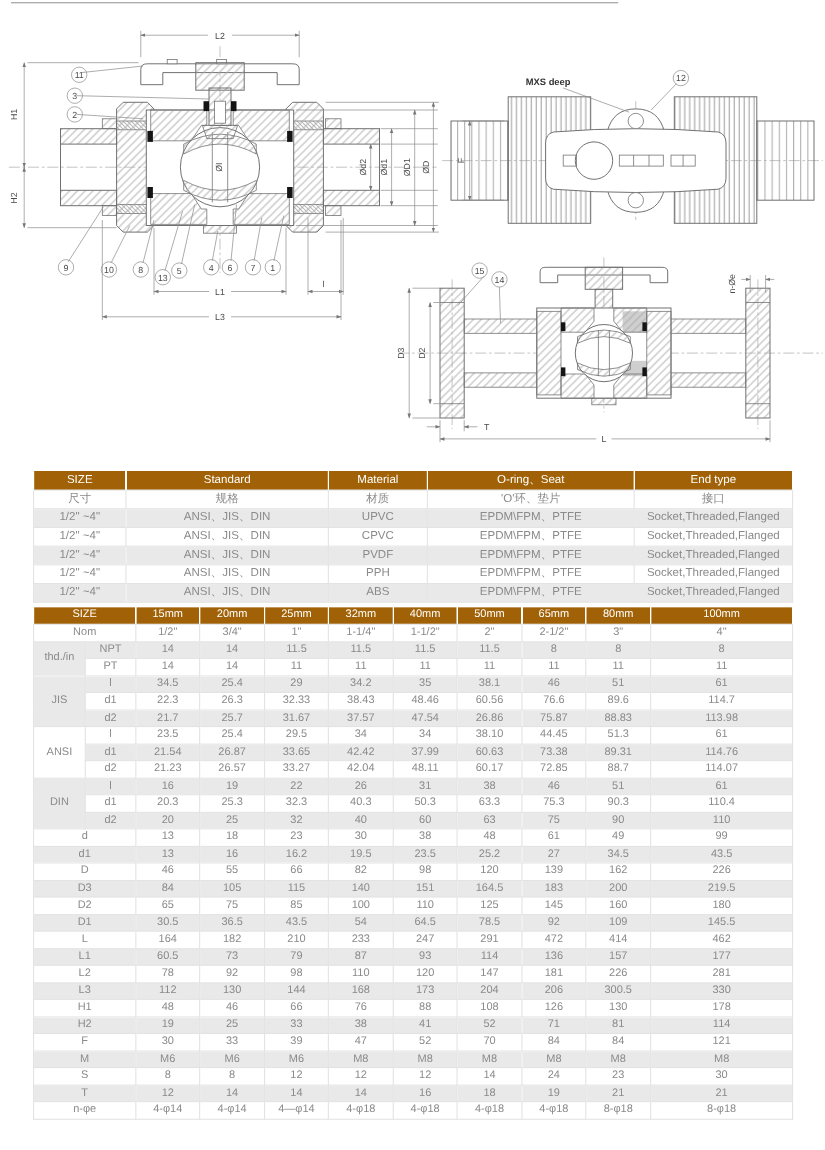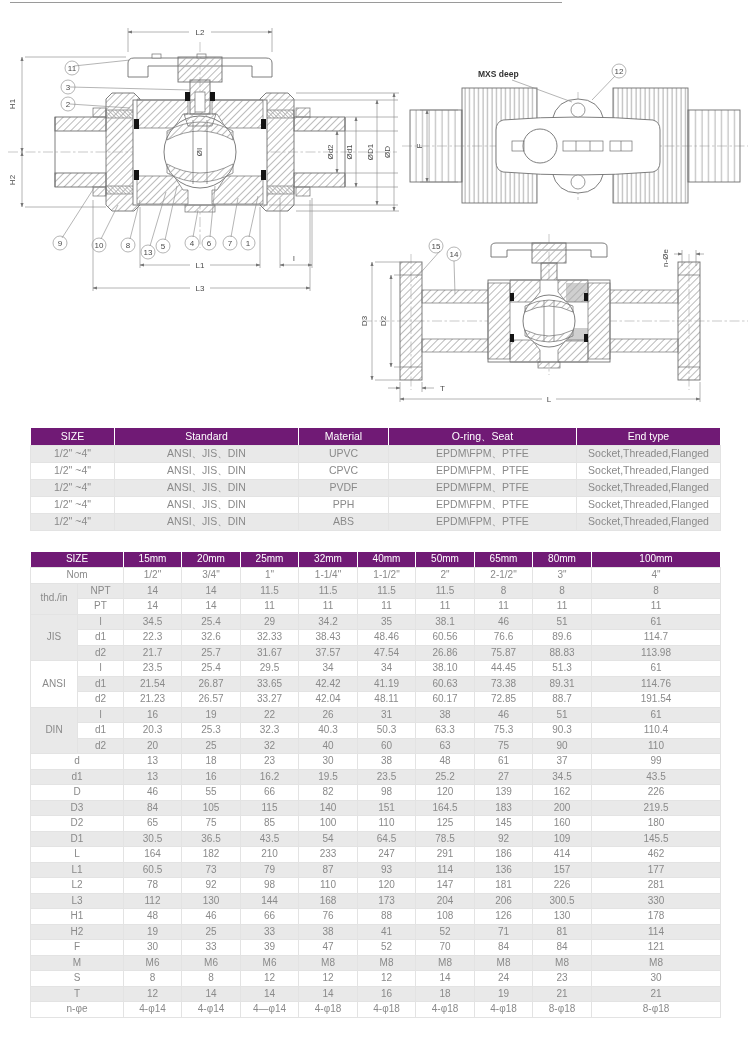--- a/index.html
+++ b/index.html
@@ -6,21 +6,21 @@
   body{width:750px;height:1045px;background:#ffffff;position:relative;overflow:hidden;
        font-family:"Liberation Sans",sans-serif;}
   .abs{position:absolute;}
   
   table{border-collapse:collapse;table-layout:fixed;width:690px;text-align:center;color:#8a8a8a;}
   #t1{font-size:10.5px;}
   #t2{font-size:10px;}
   th,td{border:1px solid #e3e3e3;padding:1px 2px;font-weight:normal;white-space:nowrap;overflow:hidden;line-height:1.25;}
   #t1 th{height:15px;} #t1 td{height:14px;}
   #t2 th{height:13px;} #t2 td{height:12.2px;}
-  tr.hd th{background:#701a75;color:#ffffff;border-color:#ffffff;border-bottom-color:#e3e3e3;}
+  tr.hd th{background:#a16207;color:#ffffff;border-color:#ffffff;border-bottom-color:#e3e3e3;}
   tr.shade td{background:#e9e9e9;}
   td.grp{background:#ffffff;margin-top:23px;}
   
   .pc{stroke:#6f6f6f;stroke-width:0.9;}
   .pt{stroke:#6f6f6f;stroke-width:0.7;}
   .dim{stroke:#8c8c8c;stroke-width:0.65;fill:none;}
   .cl{stroke:#a5a5a5;stroke-width:0.6;fill:none;stroke-dasharray:10 2.5 2.5 2.5;}
   .tx{font-family:"Liberation Sans",sans-serif;font-size:8px;fill:#4a4a4a;}
   .txb{font-family:"Liberation Sans",sans-serif;font-size:8.5px;font-weight:bold;fill:#333333;}
   .seal{fill:#141414;stroke:none;}
@@ -361,20 +361,27 @@
     <col style="width:188px">
       <col style="width:144px">
   </colgroup>
   <tbody>
       <tr class="hd">
         <th>SIZE</th>
         <th>Standard</th>
         <th>Material</th>
         <th>O-ring、Seat</th>
         <th>End type</th>
+      </tr>
+      <tr>
+        <td>尺寸</td>
+        <td>规格</td>
+        <td>材质</td>
+        <td>'O'环、垫片</td>
+        <td>接口</td>
       </tr>
       <tr class="shade">
         <td>1/2" ~4"</td>
         <td>ANSI、JIS、DIN</td>
         <td>UPVC</td>
         <td>EPDM\FPM、PTFE</td>
         <td>Socket,Threaded,Flanged</td>
       </tr>
       <tr>
         <td>1/2" ~4"</td>
@@ -480,21 +487,21 @@
         <td class="val">34.2</td>
         <td class="val">35</td>
         <td class="val">38.1</td>
         <td class="val">46</td>
         <td class="val">51</td>
         <td class="val">61</td>
       </tr>
       <tr>
         <td class="sub">d1</td>
         <td class="val">22.3</td>
-        <td class="val">32.6</td>
+        <td class="val">26.3</td>
         <td class="val">32.33</td>
         <td class="val">38.43</td>
         <td class="val">48.46</td>
         <td class="val">60.56</td>
         <td class="val">76.6</td>
         <td class="val">89.6</td>
         <td class="val">114.7</td>
       </tr>
       <tr class="shade">
         <td class="sub">d2</td>
@@ -520,37 +527,37 @@
         <td class="val">44.45</td>
         <td class="val">51.3</td>
         <td class="val">61</td>
       </tr>
       <tr class="shade">
         <td class="sub">d1</td>
         <td class="val">21.54</td>
         <td class="val">26.87</td>
         <td class="val">33.65</td>
         <td class="val">42.42</td>
-        <td class="val">41.19</td>
+        <td class="val">37.99</td>
         <td class="val">60.63</td>
         <td class="val">73.38</td>
         <td class="val">89.31</td>
         <td class="val">114.76</td>
       </tr>
       <tr>
         <td class="sub">d2</td>
         <td class="val">21.23</td>
         <td class="val">26.57</td>
         <td class="val">33.27</td>
         <td class="val">42.04</td>
         <td class="val">48.11</td>
         <td class="val">60.17</td>
         <td class="val">72.85</td>
         <td class="val">88.7</td>
-        <td class="val">191.54</td>
+        <td class="val">114.07</td>
       </tr>
       <tr class="shade">
         <td class="grp" rowspan="3">DIN</td>
         <td class="sub">l</td>
         <td class="val">16</td>
         <td class="val">19</td>
         <td class="val">22</td>
         <td class="val">26</td>
         <td class="val">31</td>
         <td class="val">38</td>
@@ -584,21 +591,21 @@
       </tr>
       <tr>
         <td class="lbl" colspan="2">d</td>
         <td class="val">13</td>
         <td class="val">18</td>
         <td class="val">23</td>
         <td class="val">30</td>
         <td class="val">38</td>
         <td class="val">48</td>
         <td class="val">61</td>
-        <td class="val">37</td>
+        <td class="val">49</td>
         <td class="val">99</td>
       </tr>
       <tr class="shade">
         <td class="lbl" colspan="2">d1</td>
         <td class="val">13</td>
         <td class="val">16</td>
         <td class="val">16.2</td>
         <td class="val">19.5</td>
         <td class="val">23.5</td>
         <td class="val">25.2</td>
@@ -655,21 +662,21 @@
         <td class="val">145.5</td>
       </tr>
       <tr>
         <td class="lbl" colspan="2">L</td>
         <td class="val">164</td>
         <td class="val">182</td>
         <td class="val">210</td>
         <td class="val">233</td>
         <td class="val">247</td>
         <td class="val">291</td>
-        <td class="val">186</td>
+        <td class="val">472</td>
         <td class="val">414</td>
         <td class="val">462</td>
       </tr>
       <tr class="shade">
         <td class="lbl" colspan="2">L1</td>
         <td class="val">60.5</td>
         <td class="val">73</td>
         <td class="val">79</td>
         <td class="val">87</td>
         <td class="val">93</td>

